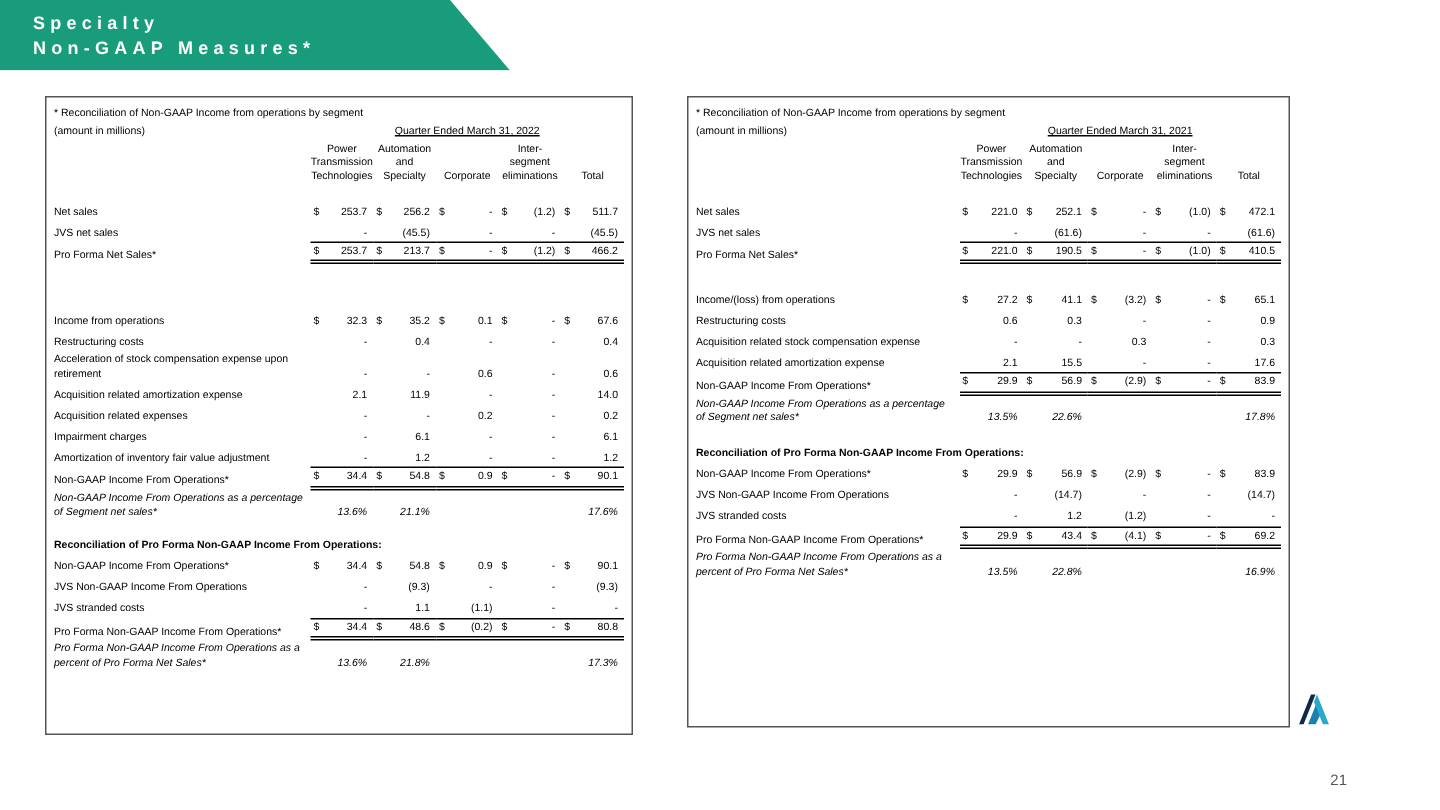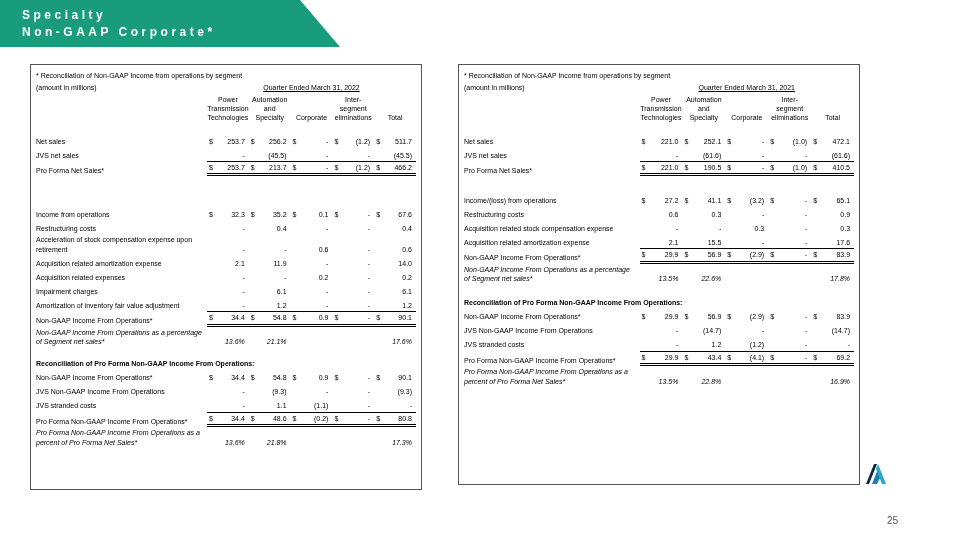--- a/index.html
+++ b/index.html
@@ -61,21 +61,21 @@
 
   
   .logo { position:absolute; right:72px; bottom:52px; }
   .pagenum { position:absolute; right:62px; bottom:14px; font-size:10px; color:#555; }
 </style>
 </head>
 <body>
 
 <div class="banner" style="background: rgb(24, 156, 124);">
   <div class="bl">Specialty</div>
-  <div class="bl">Non-GAAP Corporate*</div>
+  <div class="bl">Non-GAAP Measures*</div>
 </div>
 
 <div class="fin-table" id="t0">
     <div class="t-head">
       <div class="t-title">* Reconciliation of Non-GAAP Income from operations by segment</div>
       <div class="t-sub">(amount in millions)</div>
       <div class="t-period">Quarter Ended March 31, 2022</div>
       <div class="t-cols">
         <div class="t-col">Power
 Transmission
@@ -787,13 +787,13 @@
   </div>
 
 <div class="logo">
   <svg width="24" height="22" viewBox="0 0 24 22" aria-hidden="true">
     <polygon points="2,22 10,2 13,2 5,22" fill="#0e2a47"></polygon>
     <polygon points="8,22 14,7 17,14 13,22" fill="#1a7fb5"></polygon>
     <polygon points="14,2 22,22 18,22 12,7" fill="#2aa9c8"></polygon>
   </svg>
 </div>
 
-<div class="pagenum">25</div>
+<div class="pagenum">21</div>
 
 </body></html>

